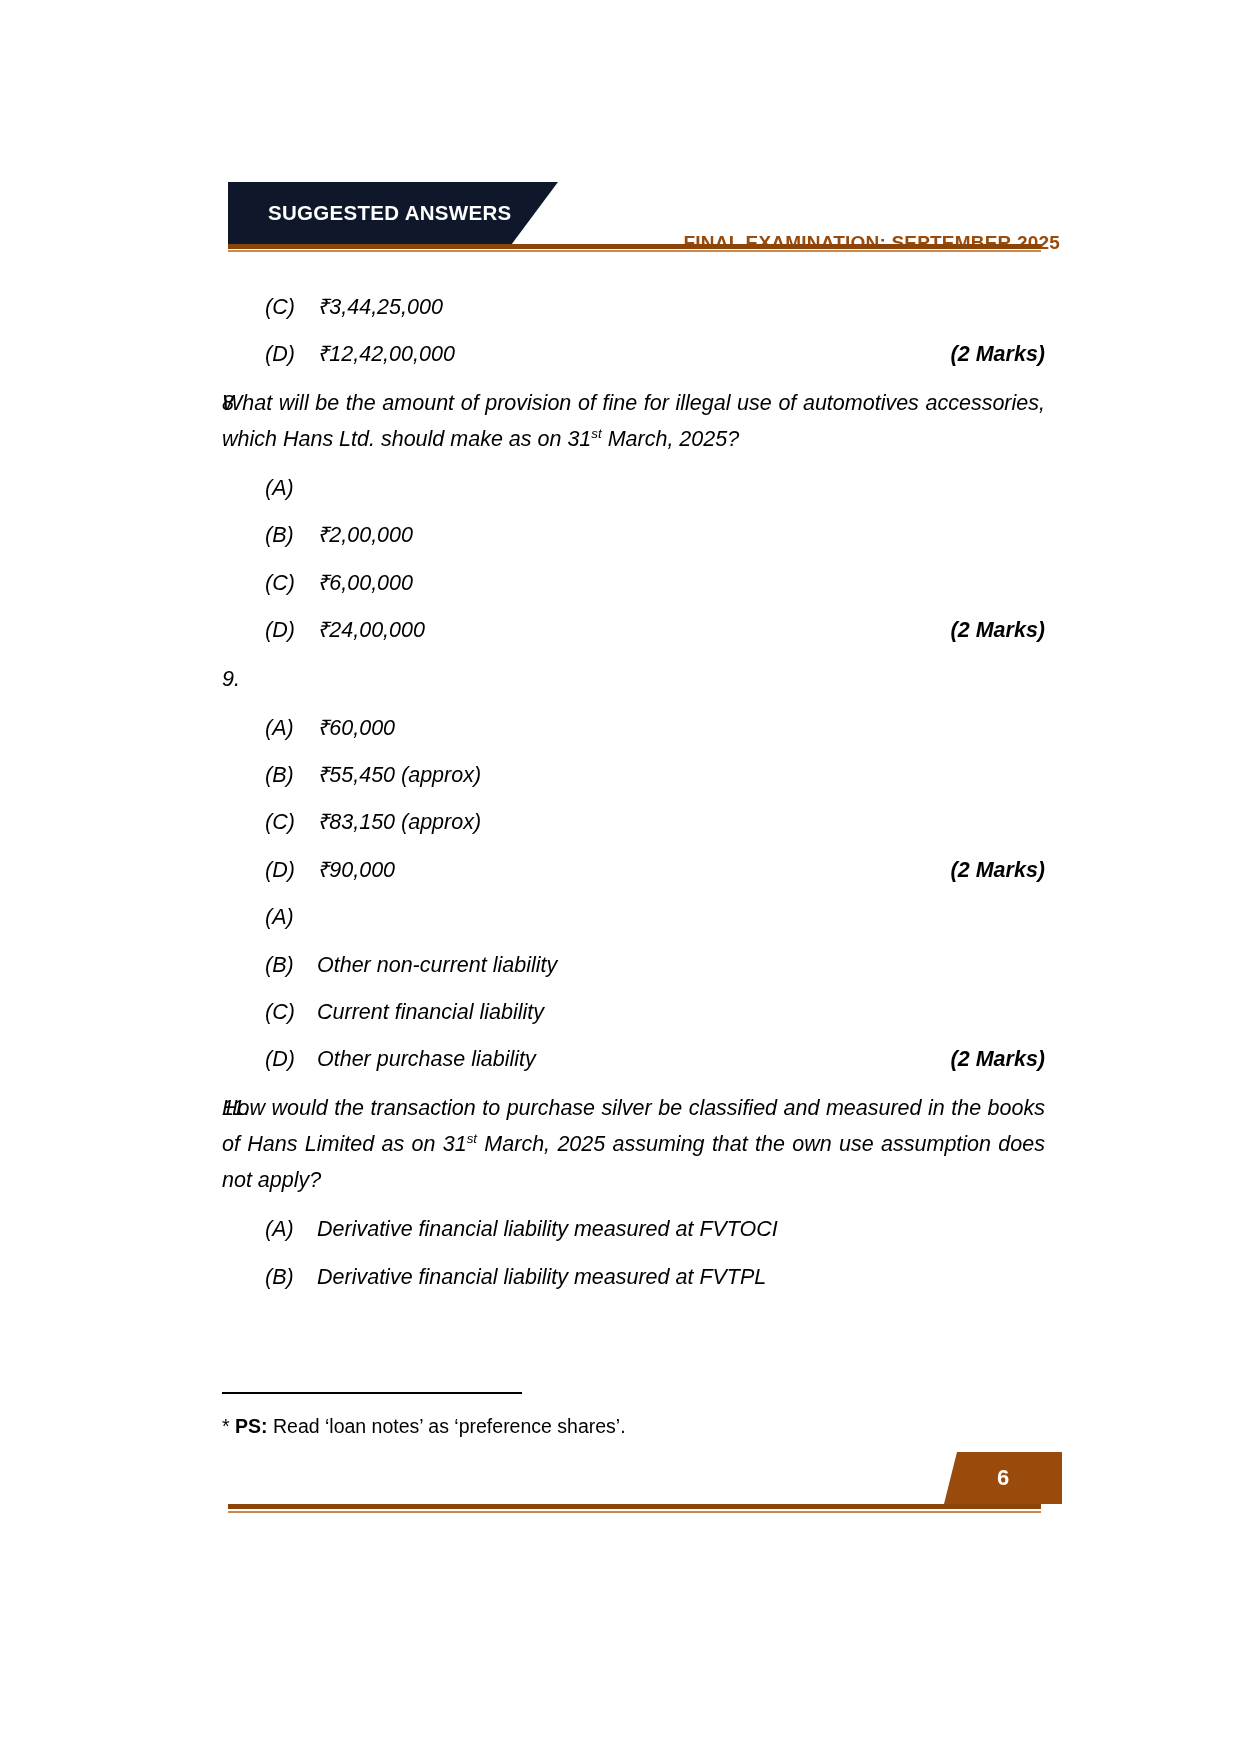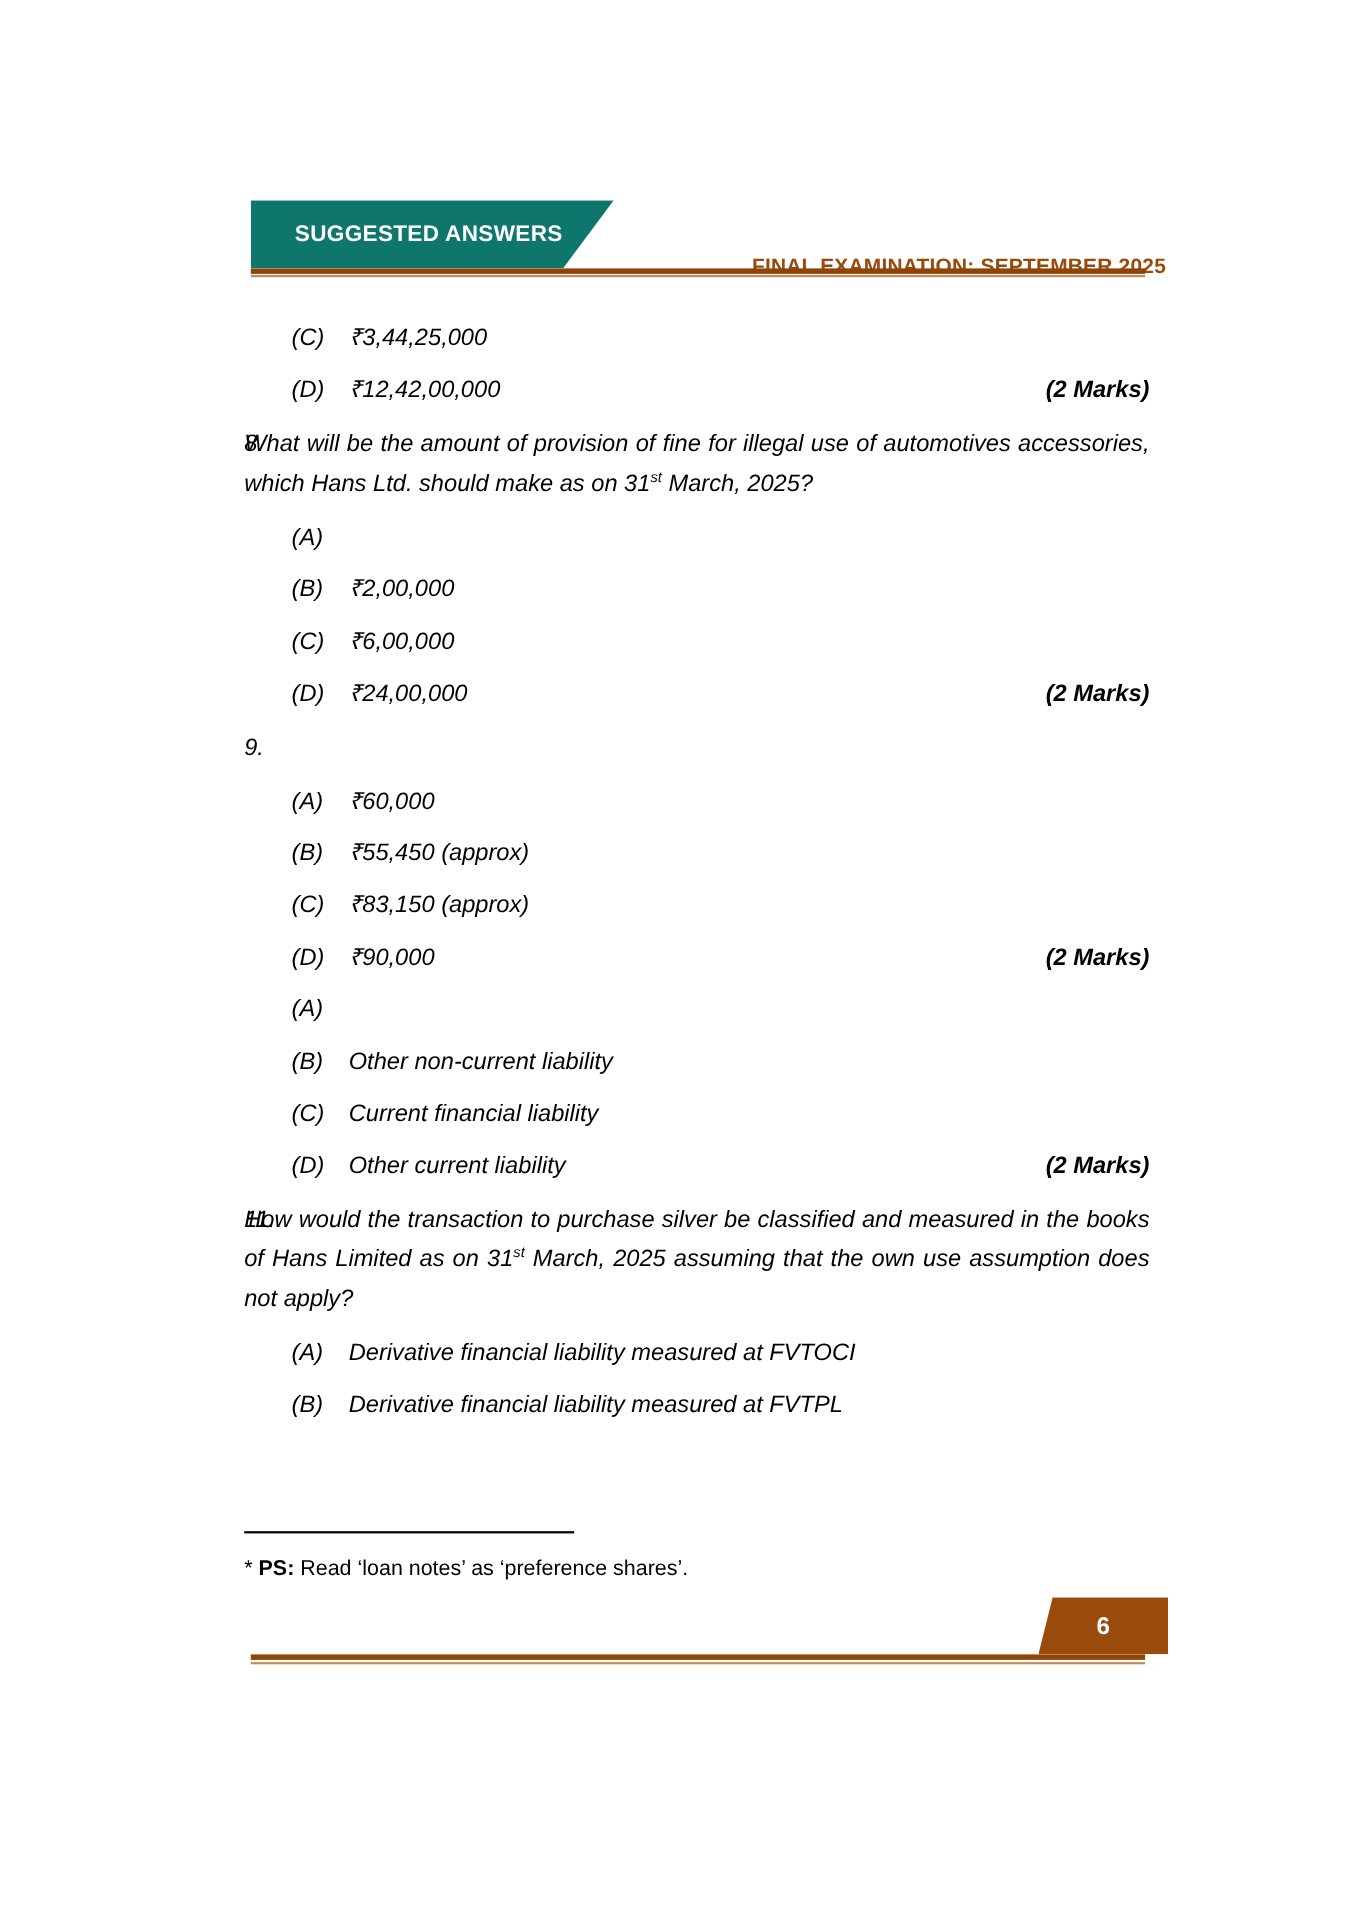--- a/index.html
+++ b/index.html
@@ -27,21 +27,21 @@
     top: 182px;
     width: 1241px;
     height: 72px;
   }
   .header-tab {
     position: absolute;
     left: 228px;
     top: 0px;
     width: 330px;
     height: 62px;
-    background: #0f766e;
+    background: #0f172a;
     
     clip-path: polygon(0 0, 100% 0, 86% 100%, 0 100%);
     display: flex;
     align-items: center;
   }
   .header-tab-label {
     color: #ffffff;
     font-size: 20.5px;
     font-weight: bold;
     letter-spacing: 0.3px;
@@ -317,21 +317,21 @@
         <span class="opt-text">Other non-current liability</span>
         <span class="opt-marks"></span>
       </div>
       <div class="opt-row">
         <span class="opt-letter">(C)</span>
         <span class="opt-text">Current financial liability</span>
         <span class="opt-marks"></span>
       </div>
       <div class="opt-row">
         <span class="opt-letter">(D)</span>
-        <span class="opt-text">Other current liability</span>
+        <span class="opt-text">Other purchase liability</span>
         <span class="opt-marks">(2 Marks)</span>
       </div>
     </div>
 
     <div class="block">
       <div class="q-row">
         <span class="q-num">11.</span>
         <span class="q-body"><span>How would the transaction to purchase silver be classified and measured in the books of Hans Limited as on 31</span><sup>st</sup><span> March, 2025 assuming that the own use assumption does not apply?</span></span>
       </div>
       <div class="opt-row">

